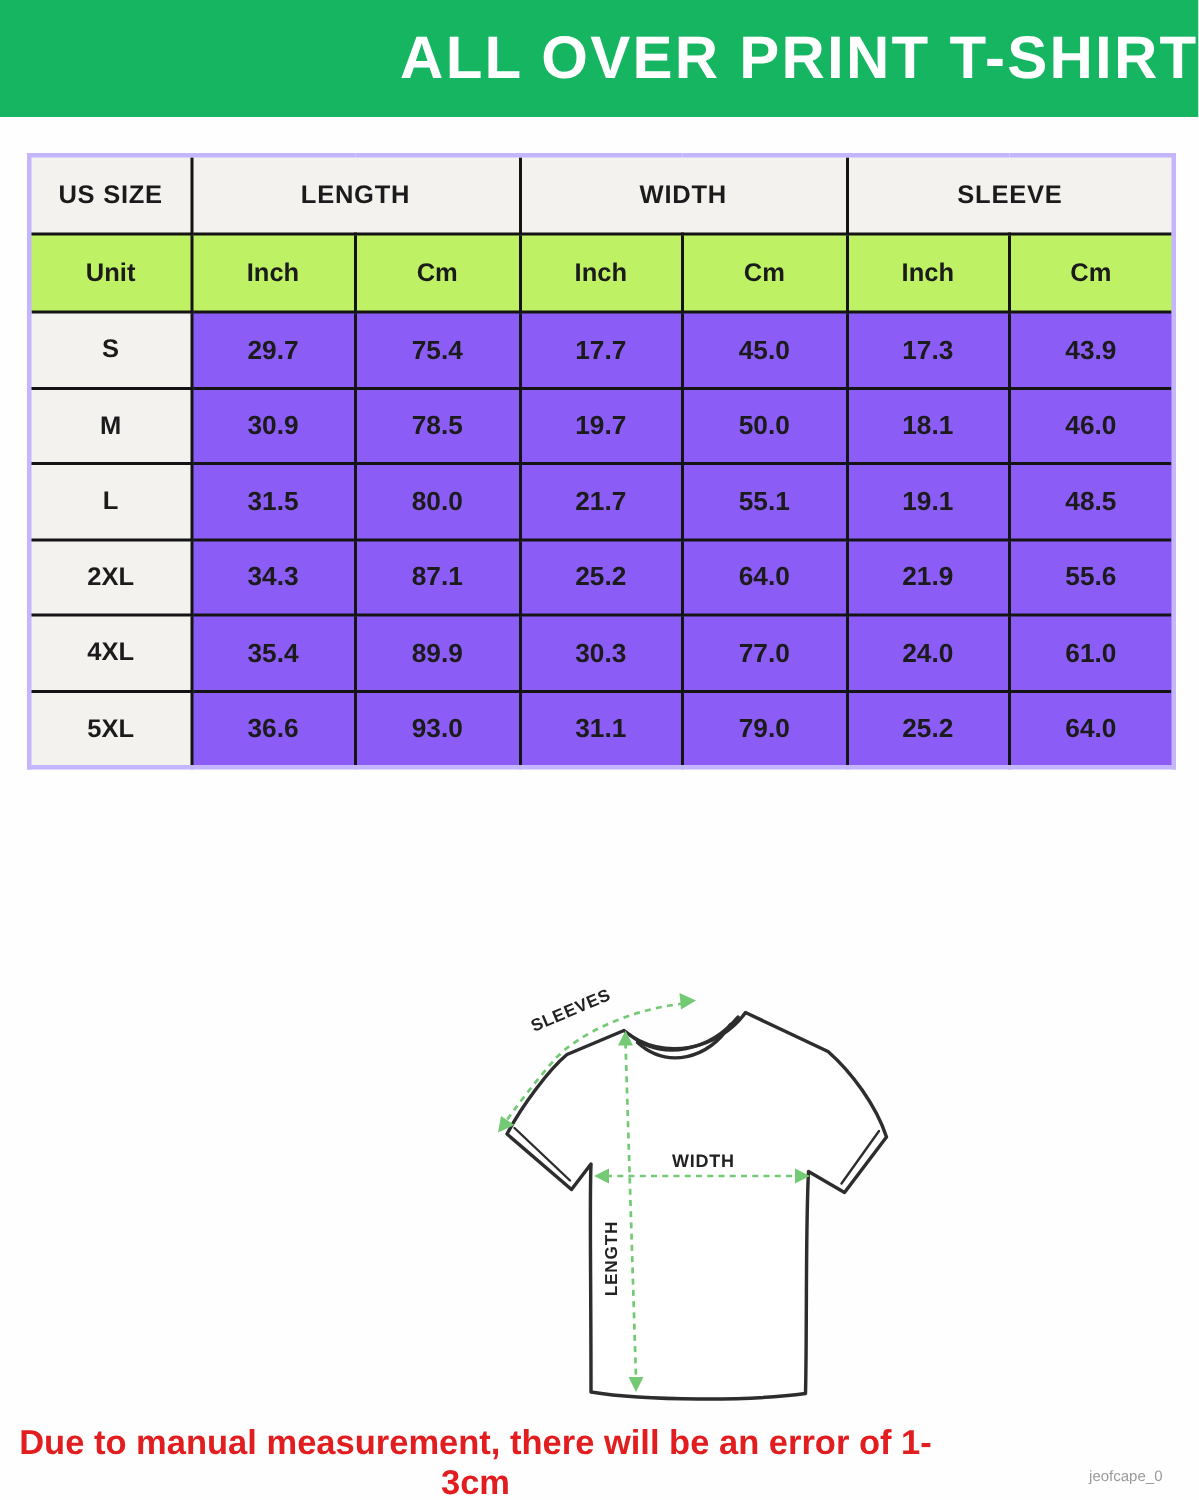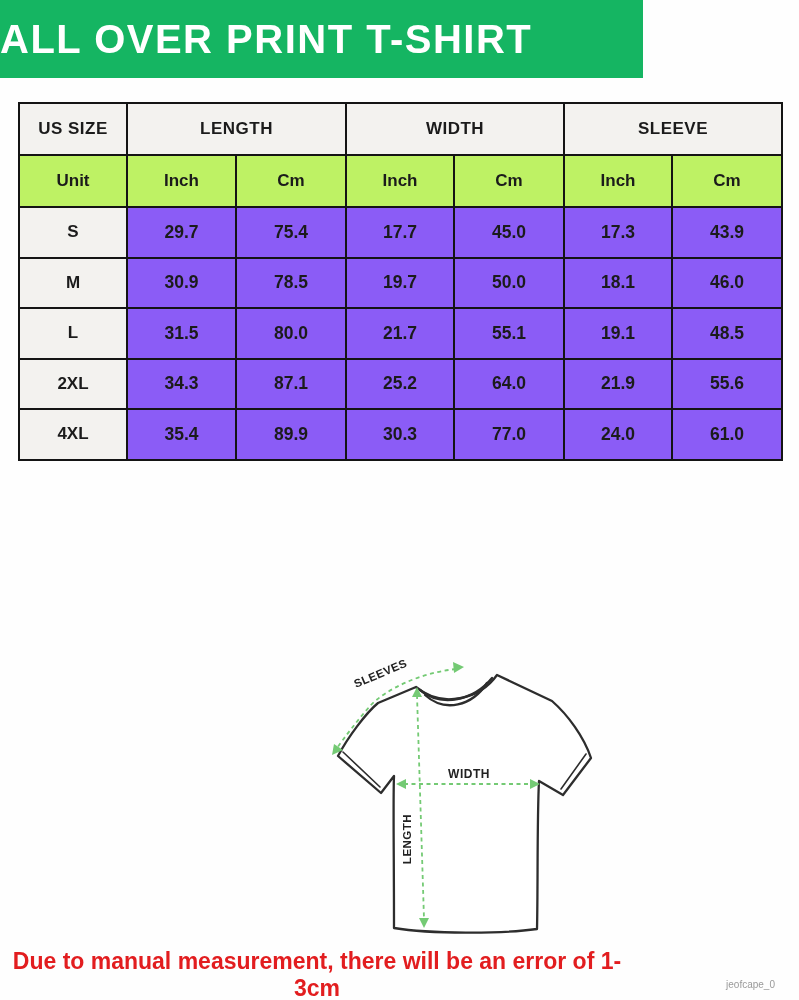--- a/index.html
+++ b/index.html
@@ -3,31 +3,31 @@
 <meta charset="utf-8">
 <style>
   html,body{margin:0;padding:0;}
   body{
     width:799px;height:1000px;position:relative;overflow:hidden;
     background:#fefefe;
     font-family:"Liberation Sans","DejaVu Sans",sans-serif;
   }
   
   .banner{
-    position:absolute;left:0;top:0;width:643px;height:78px;
-    background:#15b562;display:flex;align-items:center;justify-content:flex-start;
+    position:absolute;left:0;top:0;width:799px;height:78px;
+    background:#15b562;display:flex;align-items:center;justify-content:flex-end;
   }
   .banner h1{
     margin:0;color:#ffffff;font-size:40px;font-weight:700;letter-spacing:1.5px;
   }
   
   table.size-chart{
     position:absolute;left:18px;top:102px;width:763px;
     border-collapse:collapse;table-layout:fixed;
-    border:1px solid #c4b5fd;
+    border:3px solid #c4b5fd;
   }
   .size-chart th,.size-chart td{
     border:2.5px solid #141414;text-align:center;vertical-align:middle;
     color:#1b1b1b;padding:0;
   }
   .size-chart thead tr.group-row th{height:50px;font-size:17px;font-weight:700;background:#f3f2ef;letter-spacing:.5px;}
   .size-chart thead tr.unit-row th{height:50px;font-size:17px;font-weight:700;background:#bef264;}
   .size-chart tbody tr{height:50.5px;}
   .size-chart tbody th{font-size:17px;font-weight:700;background:#f3f2ef;}
   .size-chart tbody td{font-size:17.5px;font-weight:700;background:#8b5cf6;}
@@ -121,20 +121,29 @@
     </tr>
     <tr>
       <th>4XL</th>
       <td>35.4</td>
       <td>89.9</td>
       <td>30.3</td>
       <td>77.0</td>
       <td>24.0</td>
       <td>61.0</td>
     </tr>
+    <tr>
+      <th>5XL</th>
+      <td>36.6</td>
+      <td>93.0</td>
+      <td>31.1</td>
+      <td>79.0</td>
+      <td>25.2</td>
+      <td>64.0</td>
+    </tr>
   </tbody>
 </table>
 
 <figure class="diagram">
   <svg viewBox="0 0 340 312" xmlns="http://www.w3.org/2000/svg">
 
     <g stroke="#2d2d2d" stroke-width="2.3" fill="#ffffff" stroke-linejoin="round" stroke-linecap="round">
       <path d="M136,38 L98,54
                C86,64 68,88 58,107
                L101,144

